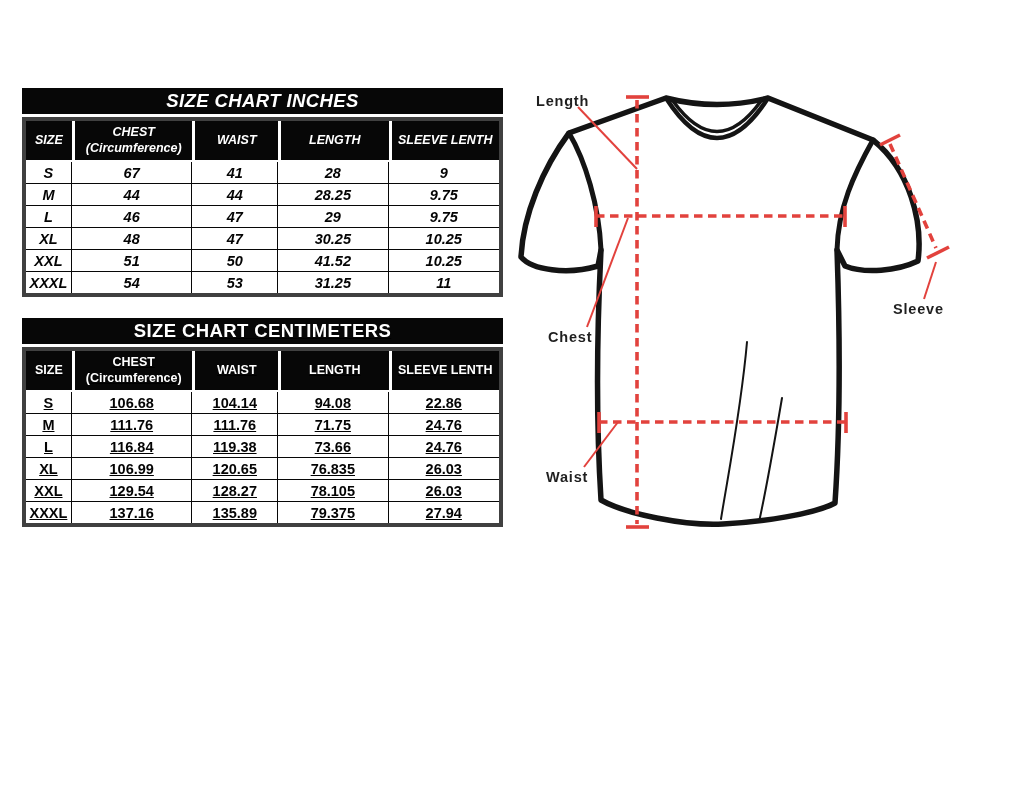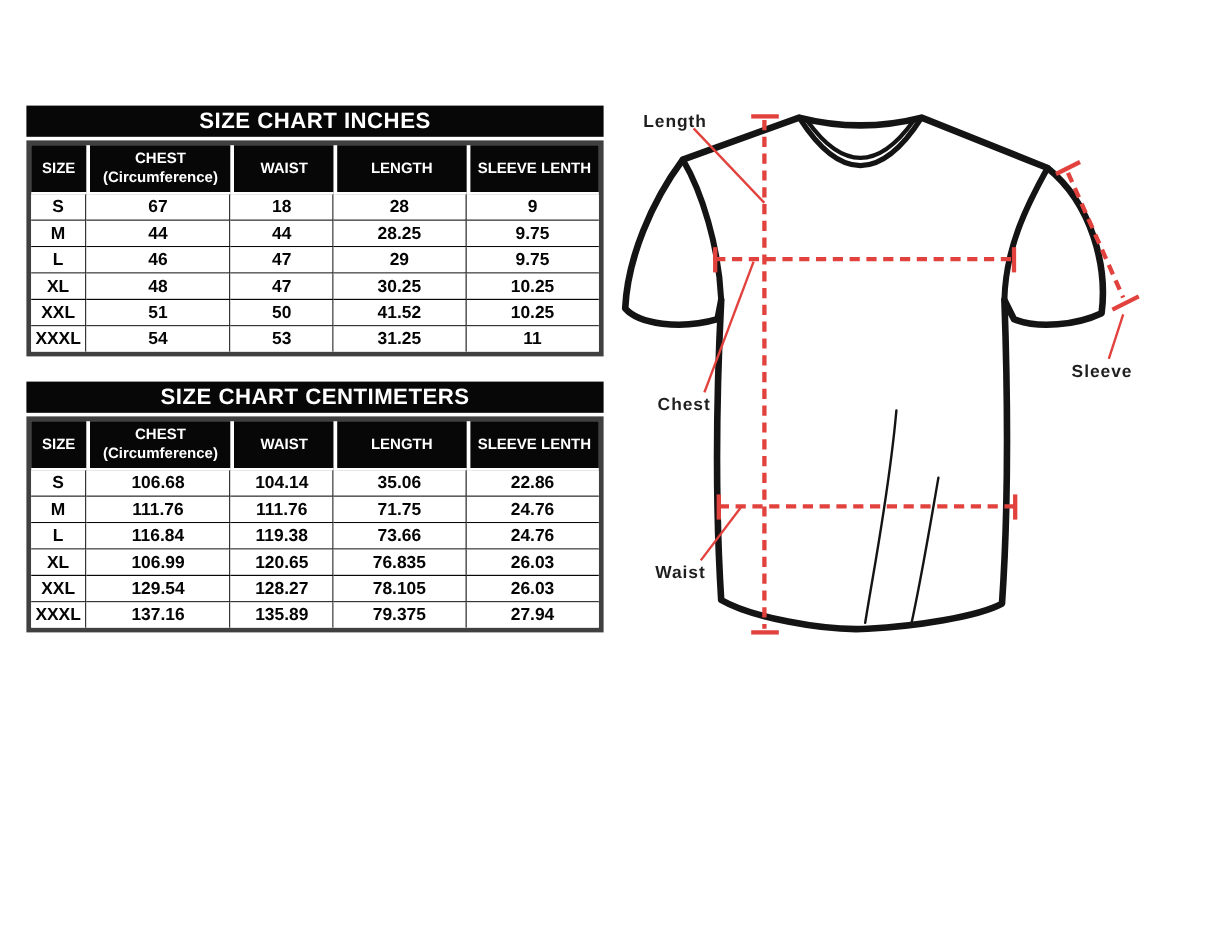--- a/index.html
+++ b/index.html
@@ -4,22 +4,22 @@
 <style>
   html,body { margin:0; padding:0; }
   body {
     width:1024px; height:791px; position:relative;
     background:#ffffff; overflow:hidden;
     font-family:"Liberation Sans", sans-serif;
   }
 
   
   .size-table { position:absolute; width:481px; }
-  #inches-table { left:22px; top:88px; }
-  #cm-table     { left:22px; top:318px; }
+  #inches-table { left:22px; top:88px;font-style:italic; }
+  #cm-table     { left:22px; top:318px;text-decoration:underline; }
 
   .title-bar {
     background:#070707; color:#ffffff;
     height:26px; display:flex; align-items:center; justify-content:center;
     font-size:18.5px; font-weight:600; letter-spacing:0.4px;
     margin-bottom:3px;
   }
   table.st {
     width:100%; border-collapse:separate; border-spacing:0;
     border:4px solid #404040; table-layout:fixed;
@@ -69,21 +69,21 @@
         </th>
         <th>WAIST</th>
         <th>LENGTH</th>
         <th>SLEEVE LENTH</th>
       </tr>
     </thead>
     <tbody>
       <tr>
         <td>S</td>
         <td>67</td>
-        <td>18</td>
+        <td>41</td>
         <td>28</td>
         <td>9</td>
       </tr>
       <tr>
         <td>M</td>
         <td>44</td>
         <td>44</td>
         <td>28.25</td>
         <td>9.75</td>
       </tr>
@@ -139,21 +139,21 @@
         <th>WAIST</th>
         <th>LENGTH</th>
         <th>SLEEVE LENTH</th>
       </tr>
     </thead>
     <tbody>
       <tr>
         <td>S</td>
         <td>106.68</td>
         <td>104.14</td>
-        <td>35.06</td>
+        <td>94.08</td>
         <td>22.86</td>
       </tr>
       <tr>
         <td>M</td>
         <td>111.76</td>
         <td>111.76</td>
         <td>71.75</td>
         <td>24.76</td>
       </tr>
       <tr>

